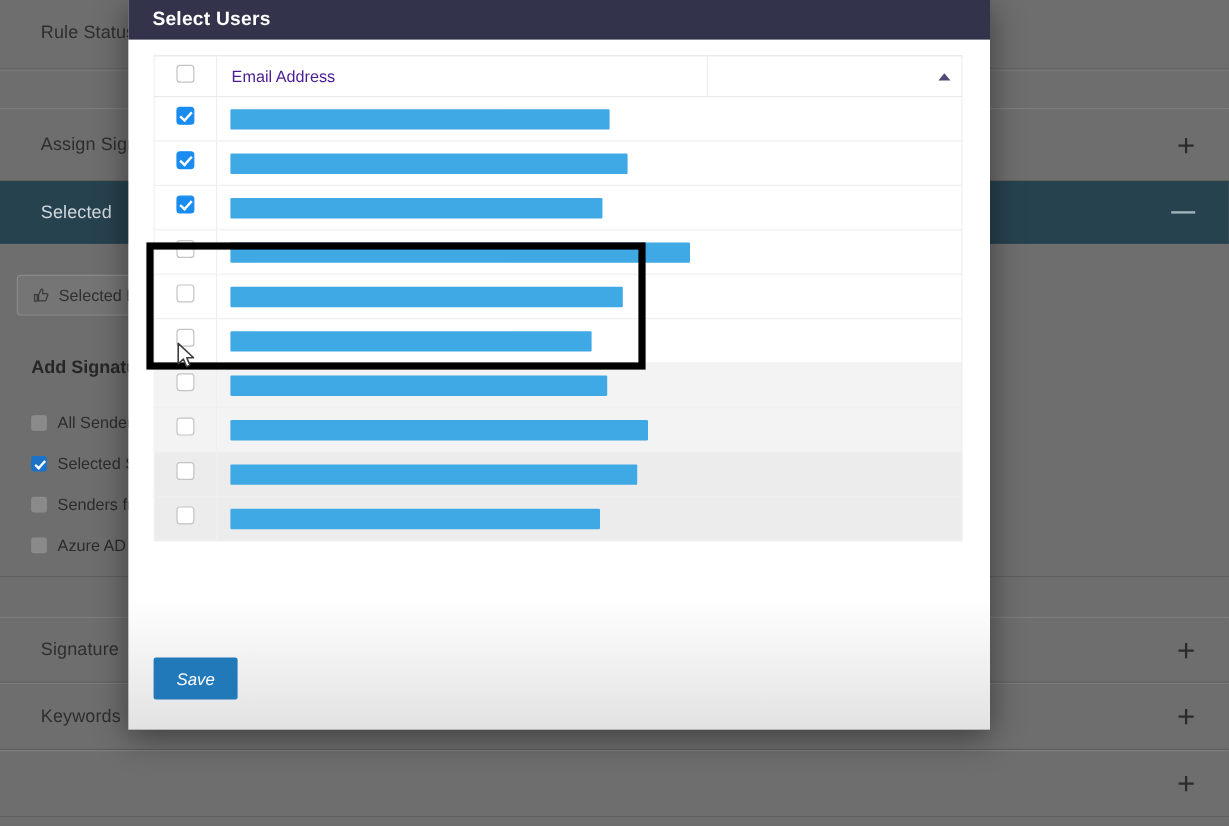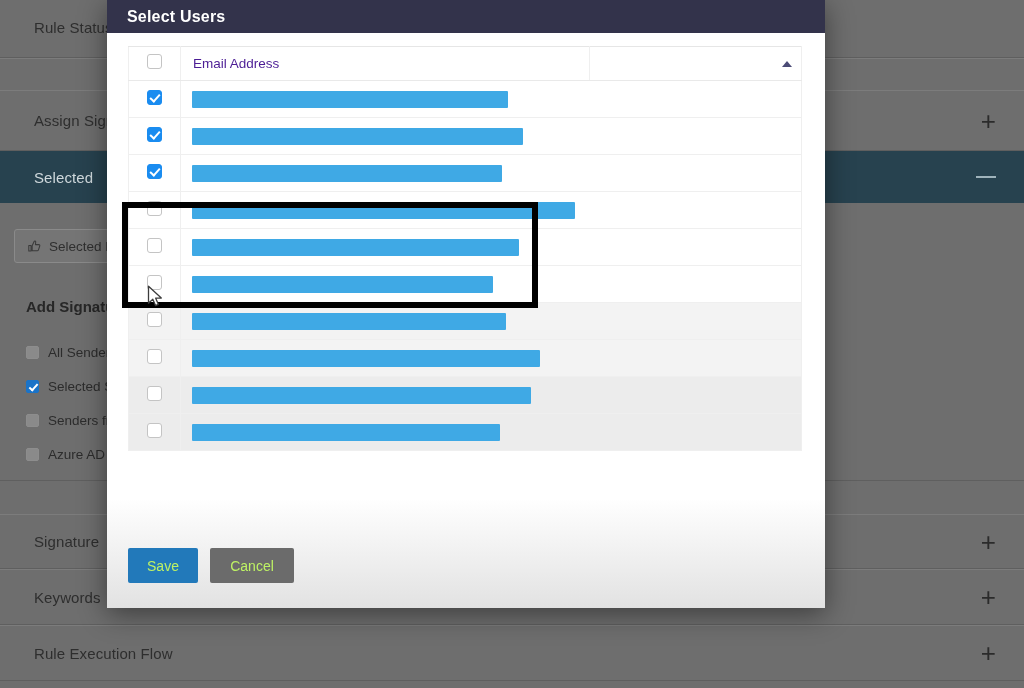--- a/index.html
+++ b/index.html
@@ -198,22 +198,23 @@
   
   #modal-footer{
     flex:none;height:76px;
     padding:16px 21px 0 21px;box-sizing:border-box;
     display:flex;gap:12px;align-items:flex-start;
   }
   .btn{
     height:35px;min-width:70px;
     border:0;border-radius:2px;
     font-family:"Liberation Sans",sans-serif;
-    font-size:14px;color:#bef264;cursor:pointer;
+    font-size:14px;color:#ffffff;cursor:pointer;
     padding:0 16px;
+    font-style:italic;
   }
   .btn-save{background:#2279ba;width:70px;}
   .btn-cancel{background:#6b6b6b;width:84px;}
 </style>
 </head>
 <body>
 
 <div id="backdrop">
 
   <div class="bg-section" style="top:-4px;height:62px;">
@@ -267,21 +268,20 @@
     <span class="bg-label">Signature</span>
     <span class="bg-plus">+</span>
   </div>
 
   <div class="bg-section" style="top:569px;height:56px;">
     <span class="bg-label">Keywords</span>
     <span class="bg-plus">+</span>
   </div>
 
   <div class="bg-section" style="top:625px;height:56px;">
-    <span class="bg-label">Rule Execution Flow</span>
     <span class="bg-plus">+</span>
   </div>
 </div>
 
 <div id="modal">
 
   <div id="modal-header">
     <span class="mtitle">Select Users</span>
   </div>
 
@@ -380,15 +380,14 @@
 
     <div id="cursor" style="left: 40px; top: 252px;">
       <svg viewBox="0 0 17 24" width="17" height="24">
         <path d="M1.5 1.2 L1.5 18.2 L5.8 14.2 L8.5 20.6 L11.3 19.3 L8.7 13.2 L14.3 13.1 Z" fill="#ffffff" stroke="#3c3c3c" stroke-width="1.3" stroke-linejoin="round"></path>
       </svg>
     </div>
   </div>
 
   <div id="modal-footer">
     <button class="btn btn-save">Save</button>
-    <button class="btn btn-cancel">Cancel</button>
   </div>
 </div>
 
 </body></html>

